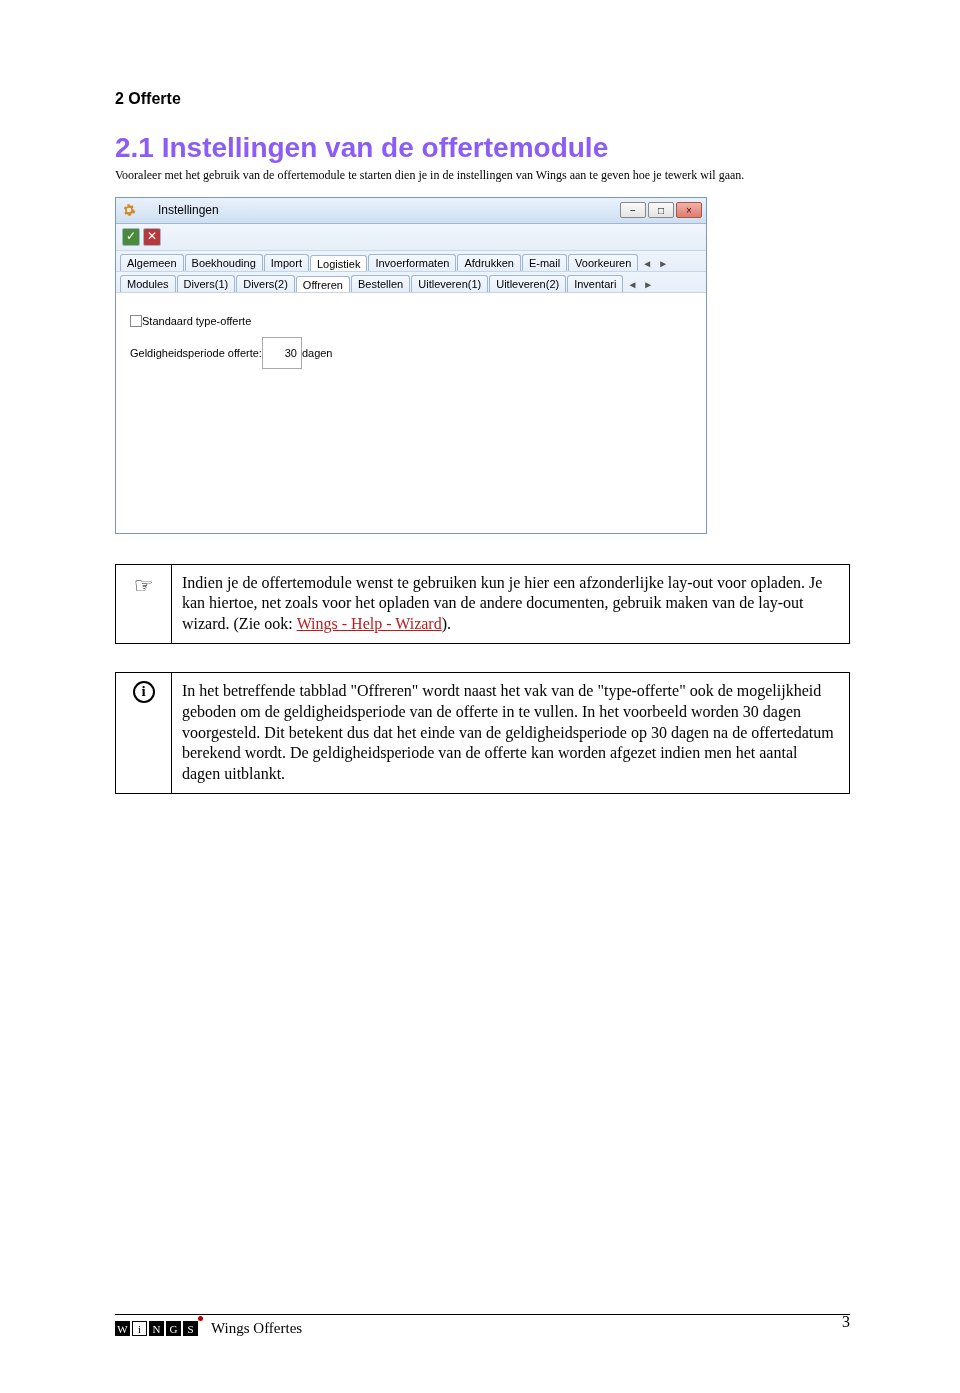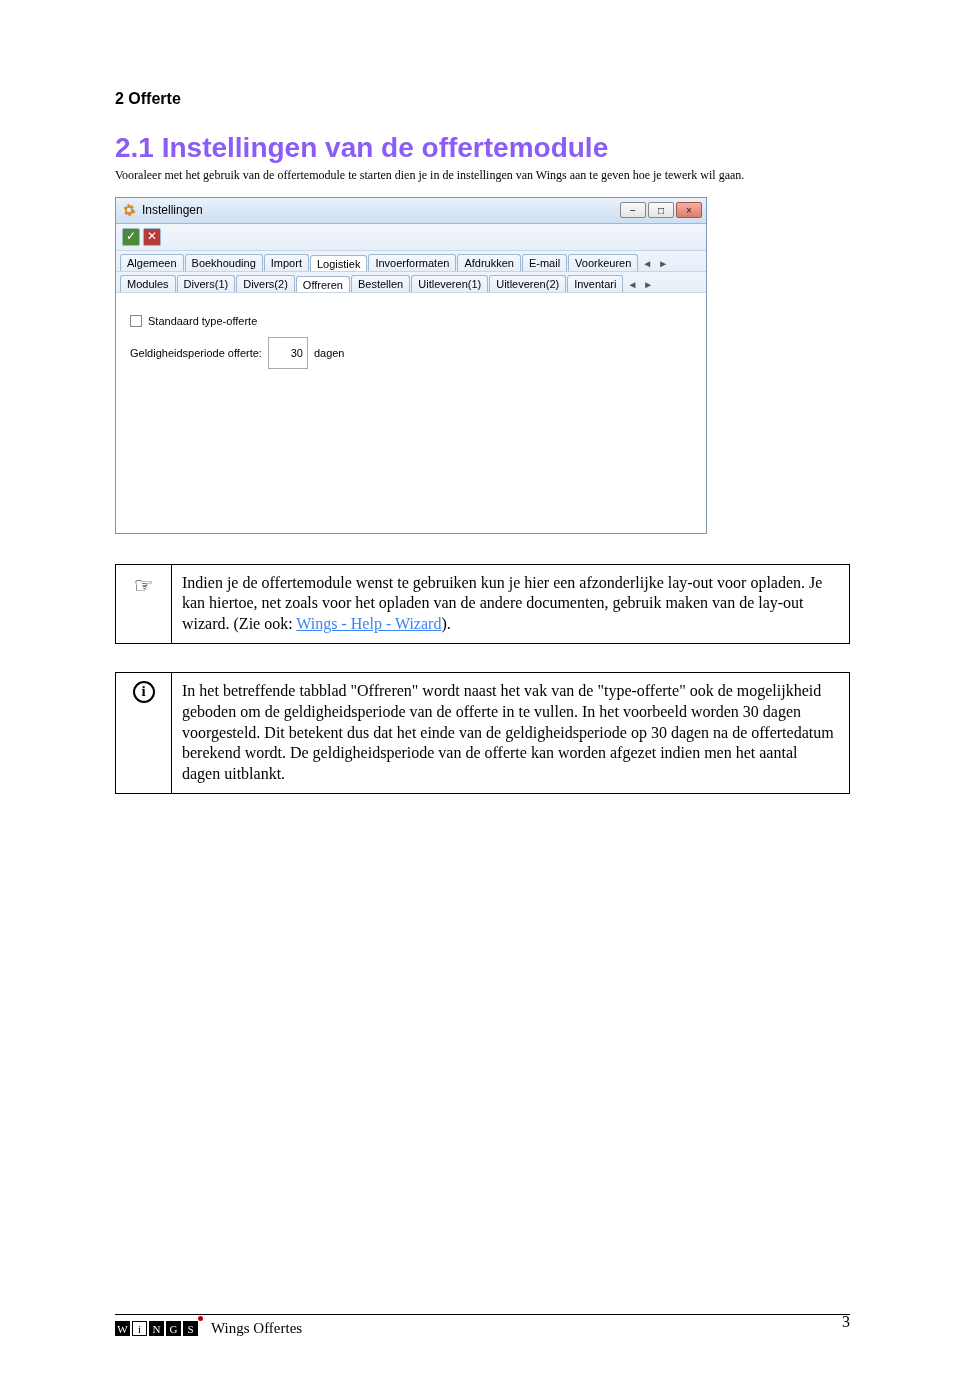--- a/index.html
+++ b/index.html
@@ -44,21 +44,21 @@
     display: flex;
     align-items: center;
     justify-content: space-between;
     height: 26px;
     padding: 0 4px 0 6px;
     background: linear-gradient(#e9f1fb, #cedff2);
     border-bottom: 1px solid #9fb7d1;
     font-family: "Segoe UI", Arial, sans-serif;
     font-size: 12px;
   }
-  .titlebar .left { display: flex; align-items: center; gap: 6px; }
+  .titlebar .left { display: flex; align-items: center; gap: 22px; }
   .gear {
     width: 14px; height: 14px; display: inline-block;
     color: #d28a22;
   }
   .titlebar .right { display: flex; gap: 2px; }
   .winbtn {
     width: 26px; height: 16px;
     border: 1px solid #888;
     border-radius: 2px;
     background: linear-gradient(#fafafa,#e4e4e4);
@@ -109,21 +109,21 @@
     font-weight: normal;
   }
   .tabarrow { font-size: 10px; padding: 2px 3px; color:#555;}
   .pane {
     padding: 22px 14px 18px 14px;
     font-family: "Segoe UI", Arial, sans-serif;
     font-size: 11px;
     height: 240px;
     background: #fff;
   }
-  .field-row { display: flex; align-items: center; gap: 6px; margin-bottom: 10px; }
+  .field-row { display: flex; align-items: center; margin-bottom: 10px; }
   .chk {
     width: 12px; height: 12px; border: 1px solid #888; display: inline-block;
     background: #fff;
   }
   .numbox {
     width: 40px; height: 32px; border: 1px solid #aaa;
     text-align: right; padding: 0 4px; font-size: 11px;
     background:#fff; display:inline-flex; align-items:center; justify-content:flex-end;
   }
   
@@ -140,21 +140,21 @@
     justify-content: center;
     padding-top: 8px;
     font-size: 22px;
     font-family: "Times New Roman", serif;
   }
   .notebox .textcell {
     padding: 8px 10px;
     font-size: 16px;
     line-height: 1.3;
   }
-  .textcell a { color: #3b82f6; text-decoration: underline; }
+  .textcell a { color: #b91c1c; text-decoration: underline; font-family: Liberation Serif, serif; }
   .info-icon {
     display: inline-flex;
     width: 22px; height: 22px;
     border: 2px solid #000;
     border-radius: 50%;
     align-items: center; justify-content: center;
     font-family: "Times New Roman", serif;
     font-weight: bold;
     font-size: 15px;
   }

